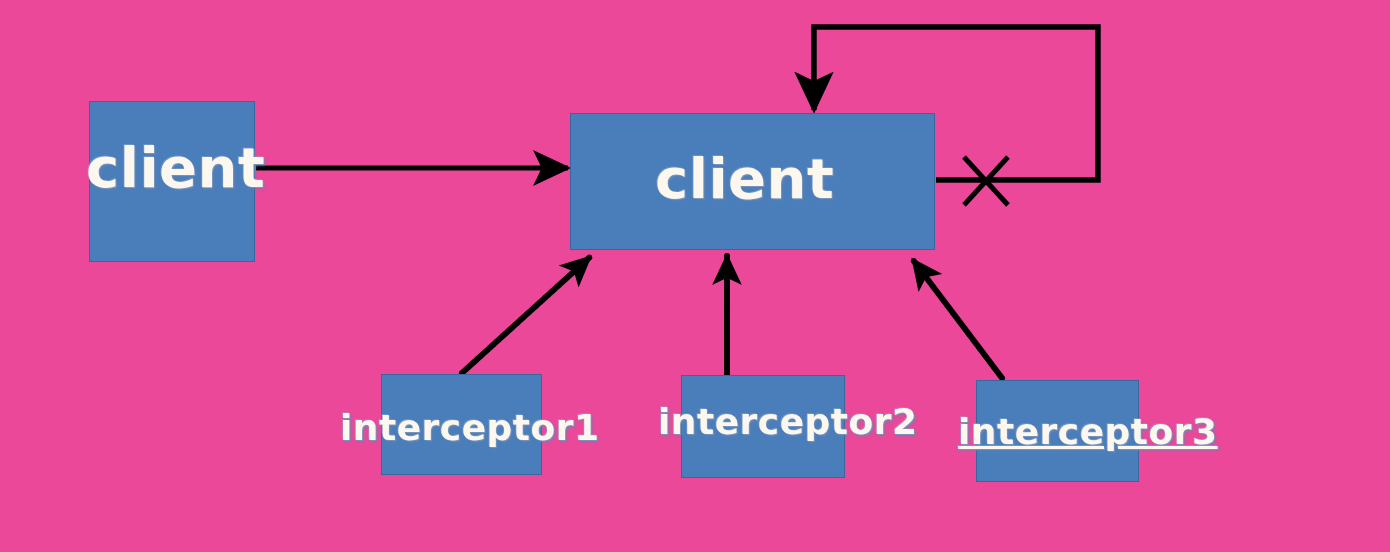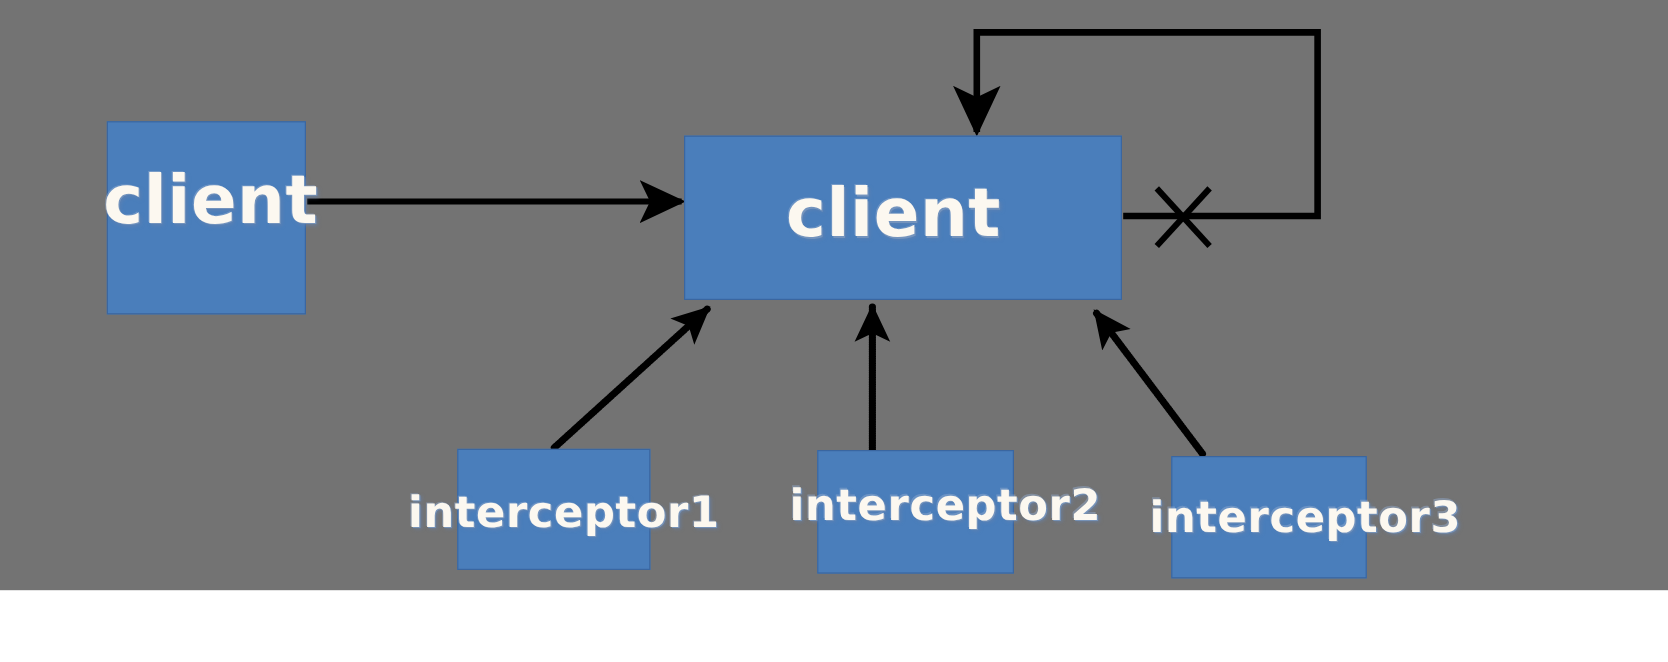--- a/index.html
+++ b/index.html
@@ -7,22 +7,22 @@
     margin: 0;
     padding: 0;
     background: #ffffff;
   }
   body {
     font-family: "Liberation Sans", sans-serif;
   }
   #canvas {
     position: relative;
     width: 1390px;
-    height: 492px;
-    background: #737373;
+    height: 552px;
+    background: #ec4899;
     overflow: hidden;
   }
   .svg-layer {
     position: absolute;
     left: 0;
     top: 0;
     width: 1390px;
     height: 552px;
     pointer-events: none;
   }
@@ -97,15 +97,15 @@
   <div class="box" style="left:570px; top:113px; width:365px; height:137px;"></div>
   <div class="box-label label-chain" style="left:655px; top:151px;">client</div>
 
   <div class="box" style="left:381px; top:374px; width:161px; height:101px;"></div>
   <div class="box-label label-interceptor" style="left:340px; top:410px;">interceptor1</div>
 
   <div class="box" style="left:681px; top:375px; width:164px; height:103px;"></div>
   <div class="box-label label-interceptor" style="left:658px; top:404px;">interceptor2</div>
 
   <div class="box" style="left:976px; top:380px; width:163px; height:102px;"></div>
-  <div class="box-label label-interceptor" style="left:958px; top:414px;">interceptor3</div>
+  <div class="box-label label-interceptor" style="left:958px; top:414px;text-decoration:underline;">interceptor3</div>
 
 </div>
 
 </body></html>

